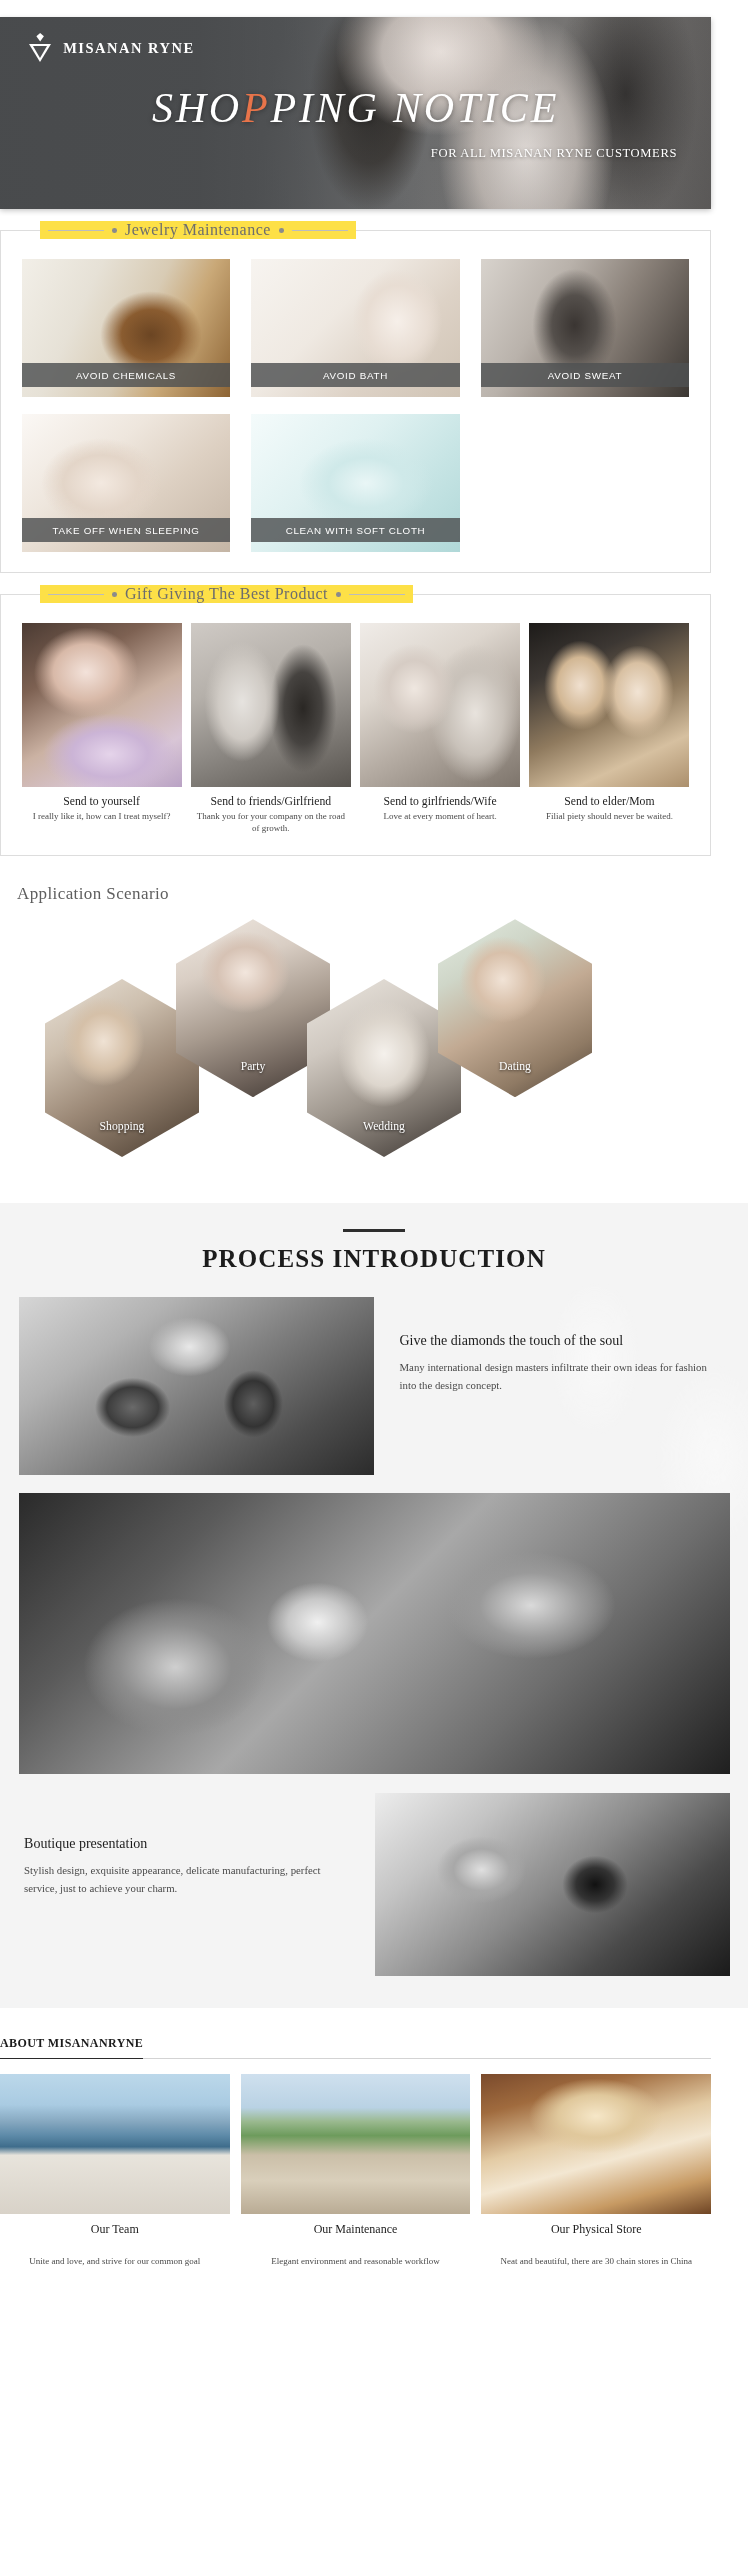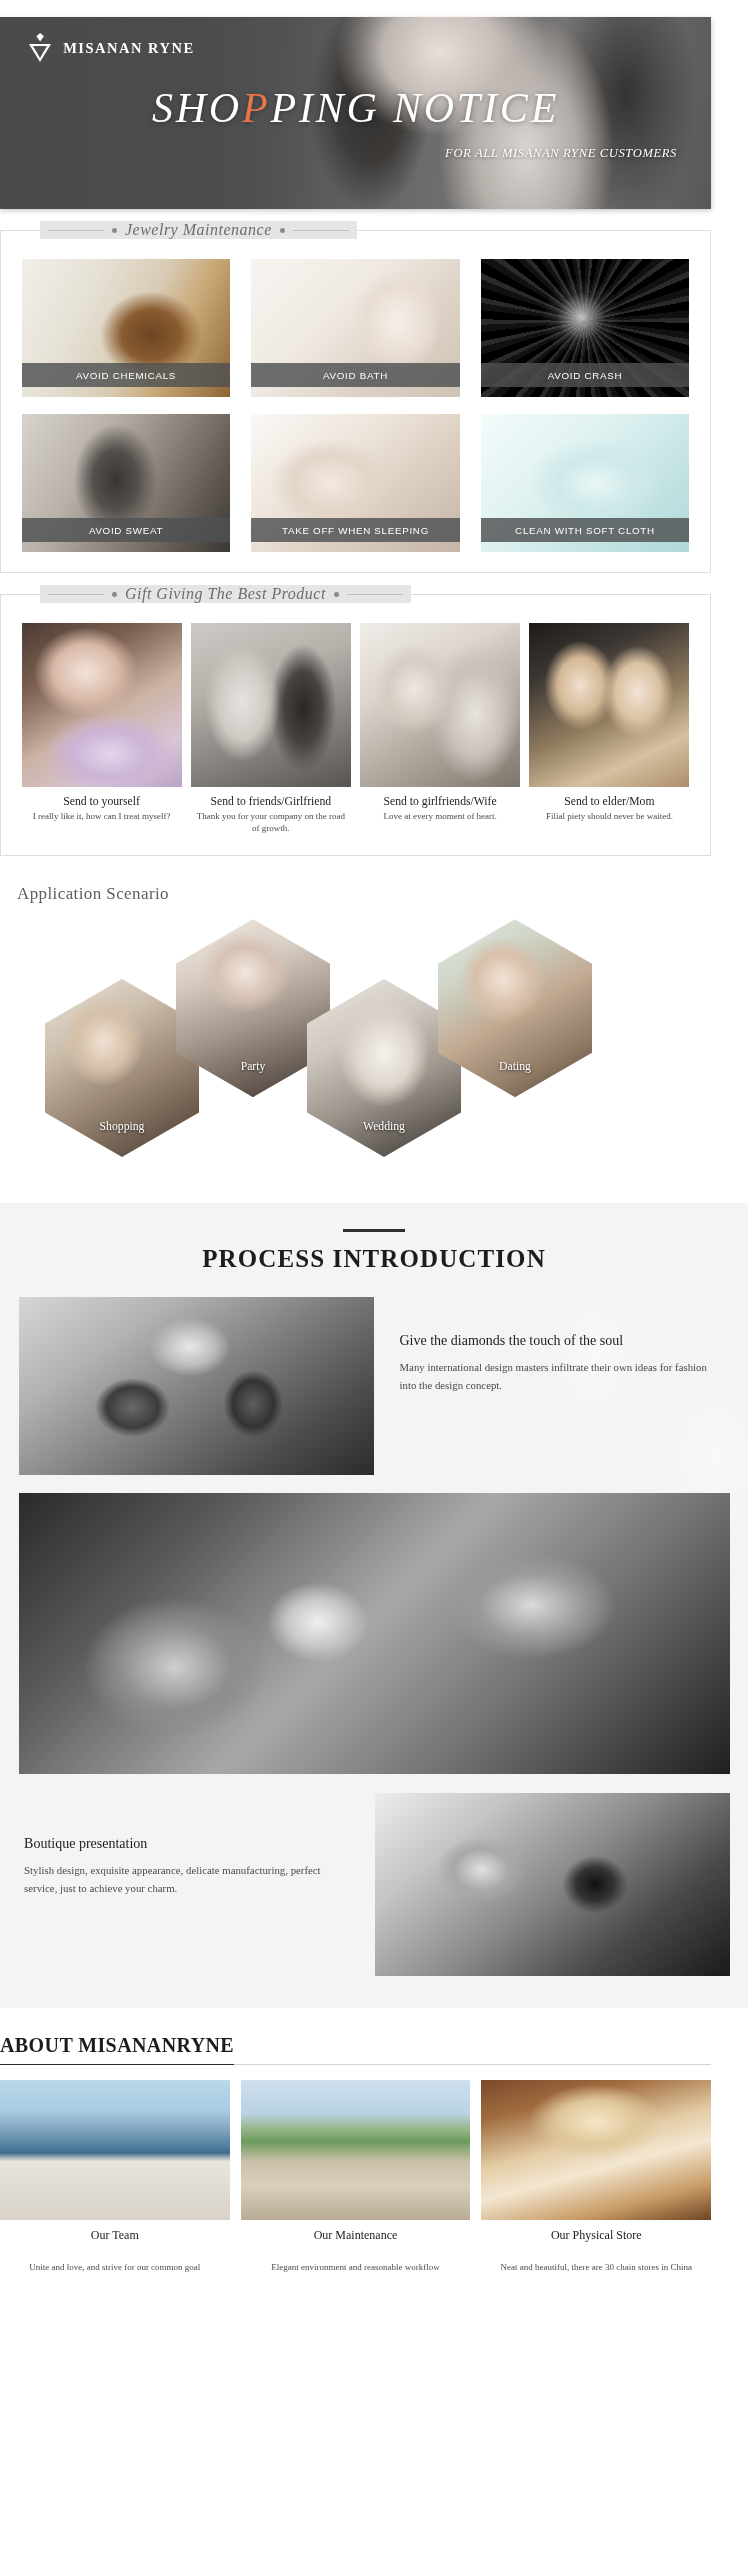--- a/index.html
+++ b/index.html
@@ -68,35 +68,35 @@
     font-family: "Liberation Serif", serif;
     font-size: 42px; font-style: italic; font-weight: normal;
     letter-spacing: 2.8px; color: #ffffff;
     text-shadow: 0 0.9px 5.6px rgba(0,0,0,0.38);
     white-space: nowrap;
   }
   .banner-title .hl { color: #e8744a; }
   .banner-sub {
     position: absolute; right: 34px; top: 129px; z-index: 4;
     font-family: "Liberation Serif", serif;
-    font-size: 12.6px; font-style: italic; color: #fff;
+    font-size: 12.6px; color: #fff;
     letter-spacing: 0.6px;
     text-shadow: 0 0.9px 3.7px rgba(0,0,0,0.5);
   }
 
   
   .panel {
     width: 711px; margin: 20.6px auto 0 auto;
     border: 0.9px solid #dddddd; background: #fff;
     position: relative; padding: 28px 20.6px 20.6px 20.6px;
   }
   .panel-head {
     position: absolute; top: -9.4px; left: 39px;
     display: flex; align-items: center; gap: 8.4px;
-    background: #e5e5e5; padding: 0 7.5px; font-style: italic;
+    background: #fde047; padding: 0 7.5px;
   }
   .panel-head .dot { width: 4.7px; height: 4.7px; border-radius: 50%; background: #8b8b8b; }
   .panel-head .ttl {
     font-family: "Liberation Serif", serif;
     font-size: 16px; color: #6d6d6d; letter-spacing: 0.5px;
   }
   .panel-head .rule { width: 56px; height: 0.9px; background: #bcbcbc; }
 
   
   .maint-grid {
@@ -250,21 +250,21 @@
     background:
       radial-gradient(ellipse 42px 37px at 62% 50%, #111 0%, #333 45%, rgba(50,50,50,0) 78%),
       radial-gradient(ellipse 56px 42px at 30% 42%, #e0e0e0 0%, #a8a8a8 50%, rgba(150,150,150,0) 80%),
       linear-gradient(140deg, #ededed 0%, #c4c4c4 24%, #8a8a8a 50%, #4a4a4a 74%, #1a1a1a 100%);
   }
 
   
   .about { width: 711px; margin: 26px auto 0 auto; padding-bottom: 24px; }
   .about-title {
     font-family: "Liberation Serif", serif;
-    font-size: 20px; font-weight: bold; color: #1c1c1c;
+    font-size: 12px; font-weight: bold; color: #1c1c1c;
     letter-spacing: 0.4px; padding-bottom: 6.5px;
     border-bottom: 1.9px solid #2a2a2a;
     display: inline-block; margin-bottom: 13px;
   }
   .about-rule { height: 0.9px; background: #d3d3d3; margin-top: -14px; margin-bottom: 15px; }
   .about-grid { display: grid; grid-template-columns: repeat(3, 1fr); gap: 0 11.2px; }
   .about-cell { text-align: center; }
   .about-img { height: 140px; margin-bottom: 8.4px; }
   .a0 { background:
       linear-gradient(180deg, #bcd8ea 0%, #a9cbe2 22%, #86a8c0 34%, #5d8aa8 44%, #3f6d8c 52%, #e8e4dc 58%, #d8d2c8 100%),
@@ -315,24 +315,20 @@
     <div class="maint-grid">
       <div class="maint-cell">
         <div class="maint-img m0"></div>
         <div class="maint-cap">AVOID CHEMICALS</div>
       </div>
       <div class="maint-cell">
         <div class="maint-img m1"></div>
         <div class="maint-cap">AVOID BATH</div>
       </div>
       <div class="maint-cell">
-        <div class="maint-img m2"></div>
-        <div class="maint-cap">AVOID CRASH</div>
-      </div>
-      <div class="maint-cell">
         <div class="maint-img m3"></div>
         <div class="maint-cap">AVOID SWEAT</div>
       </div>
       <div class="maint-cell">
         <div class="maint-img m4"></div>
         <div class="maint-cap">TAKE OFF WHEN SLEEPING</div>
       </div>
       <div class="maint-cell">
         <div class="maint-img m5"></div>
         <div class="maint-cap">CLEAN WITH SOFT CLOTH</div>

